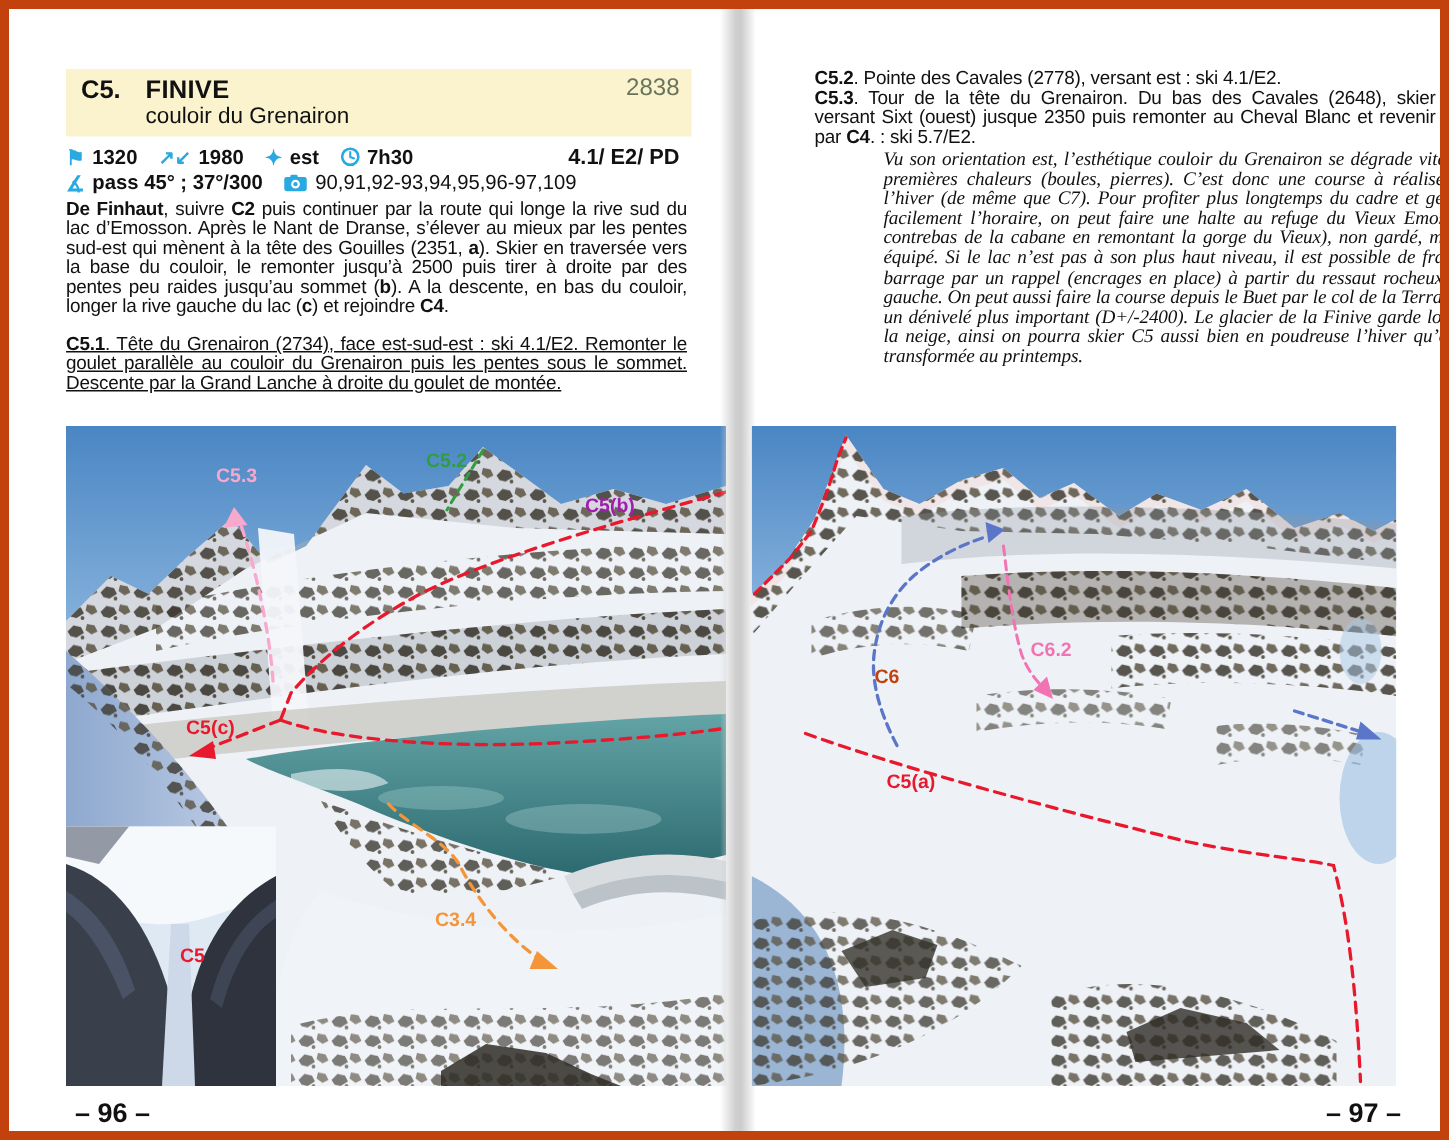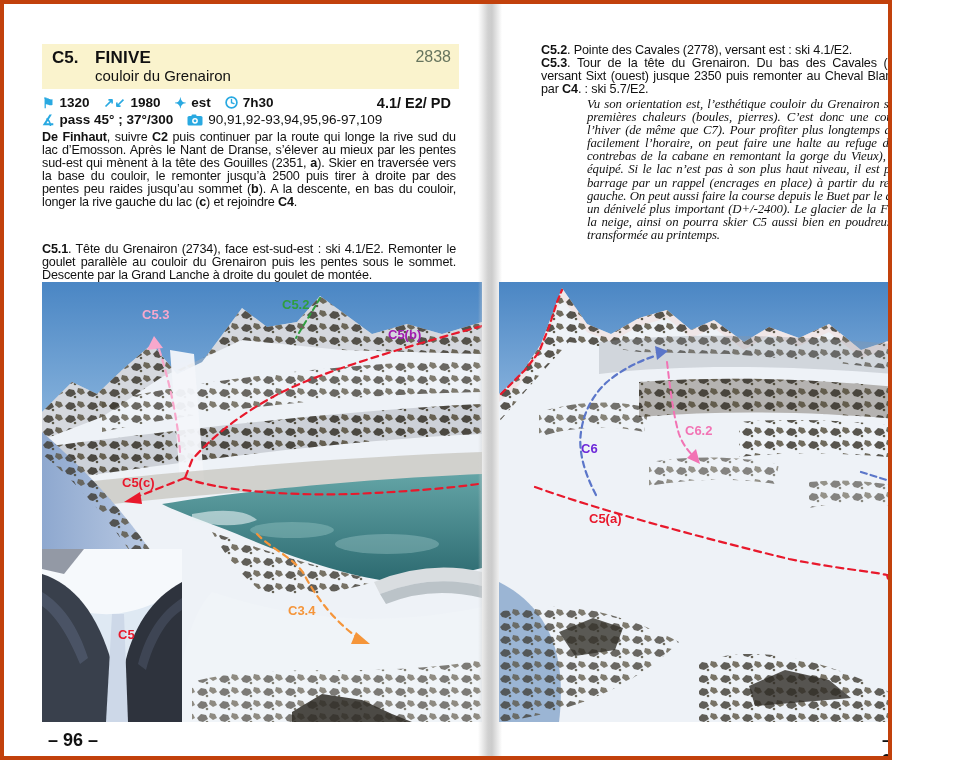--- a/index.html
+++ b/index.html
@@ -1,16 +1,16 @@
 <!DOCTYPE html>
 <html><head>
 <meta charset="utf-8">
 <style>
   html,body{margin:0;padding:0;background:#fff;}
-  .canvas{position:relative;width:892px;height:760px;background:#fff;border:4px solid #c2410c;
+  .canvas{position:relative;width:966px;height:760px;background:#fff;border:6px solid #c2410c;
           box-sizing:border-box;overflow:hidden;font-family:"Liberation Sans",sans-serif;color:#111;}
   .gutter{position:absolute;left:474px;top:0;width:24px;height:760px;
           background:linear-gradient(90deg,rgba(255,255,255,0),#d0d0d0 42%,#cccccc 58%,rgba(255,255,255,0));}
   .right-edge{position:absolute;left:954px;top:0;width:2px;height:760px;background:#e2e2e2;}
 
   
   .header{position:absolute;left:38px;top:40px;width:417px;height:45px;background:#faf3cd;}
   .h-code{position:absolute;left:10px;top:4px;font-size:17px;font-weight:bold;}
   .h-title{position:absolute;left:53px;top:4px;font-size:17px;font-weight:bold;letter-spacing:.2px;}
   .h-sub{position:absolute;left:53px;top:23px;font-size:15px;}
@@ -22,21 +22,21 @@
   .stat-line{height:17px;display:flex;align-items:center;}
   .stat-item{margin-right:14px;display:flex;align-items:center;}
   .cicon{color:#29a9e1;font-weight:bold;font-size:14px;margin-right:5px;line-height:1;}
   .cicon.small{font-size:13px;}
   .iconsvg{margin-right:5px;display:inline-block;vertical-align:middle;}
 
   
   .para{position:absolute;left:38px;width:414px;font-size:12.6px;line-height:12.9px;
         text-align:justify;letter-spacing:-0.15px;}
   #para-approach{top:127px;}
-  #para-c51{top:239px;}
+  #para-c51{top:217px;text-decoration:underline;}
   .rp{left:537px;width:414px;}
   #para-c52{top:40px;}
   #para-c53{top:53px;}
   #para-italic{top:94px;font-family:"Liberation Serif",serif;font-style:italic;
                font-size:12.8px;line-height:13.1px;letter-spacing:-0.1px;margin-left:46px;}
 
   
   .photo{position:absolute;overflow:hidden;}
   #photo-left{left:38px;top:278px;width:440px;height:440px;}
   #photo-right{left:495px;top:278px;width:430px;height:440px;}
@@ -238,21 +238,21 @@
           <path d="M36,205 C100,228 200,255 290,277 C340,287 370,289 388,293 C398,330 403,375 406,437" stroke="#e8192c" stroke-width="2.2" stroke-dasharray="7 5"></path>
           <path d="M97,213 C86,192 79,170 82,150 C85,128 95,112 108,100 C122,88 140,79 156,74" stroke="#5b76c9" stroke-width="2.2" stroke-dasharray="6 4"></path>
           <path d="M362,190 L410,205" stroke="#5b76c9" stroke-width="2.2" stroke-dasharray="6 4"></path>
           <path d="M168,80 C171,105 174,132 180,152 C184,163 190,170 196,176" stroke="#f273b4" stroke-width="2" stroke-dasharray="6 4"></path>
         </g>
         <polygon points="169,69 156,64 158,78" fill="#5b76c9"></polygon>
         <polygon points="420,209 406,197 403,209" fill="#5b76c9"></polygon>
         <polygon points="201,182 188,176 197,167" fill="#f273b4"></polygon>
       </svg>
 
-      <div class="route-label" style="left:82px;top:160px;color:#6d28d9;">C6</div>
+      <div class="route-label" style="left:82px;top:160px;color:#c2410c;">C6</div>
       <div class="route-label" style="left:186px;top:142px;color:#f273b4;">C6.2</div>
       <div class="route-label" style="left:90px;top:230px;color:#e8192c;">C5(a)</div>
     </div>
 
     <div class="pgnum" id="pg-right">– 97 –</div>
   </div>
 
 </div>
 
 </body></html>

